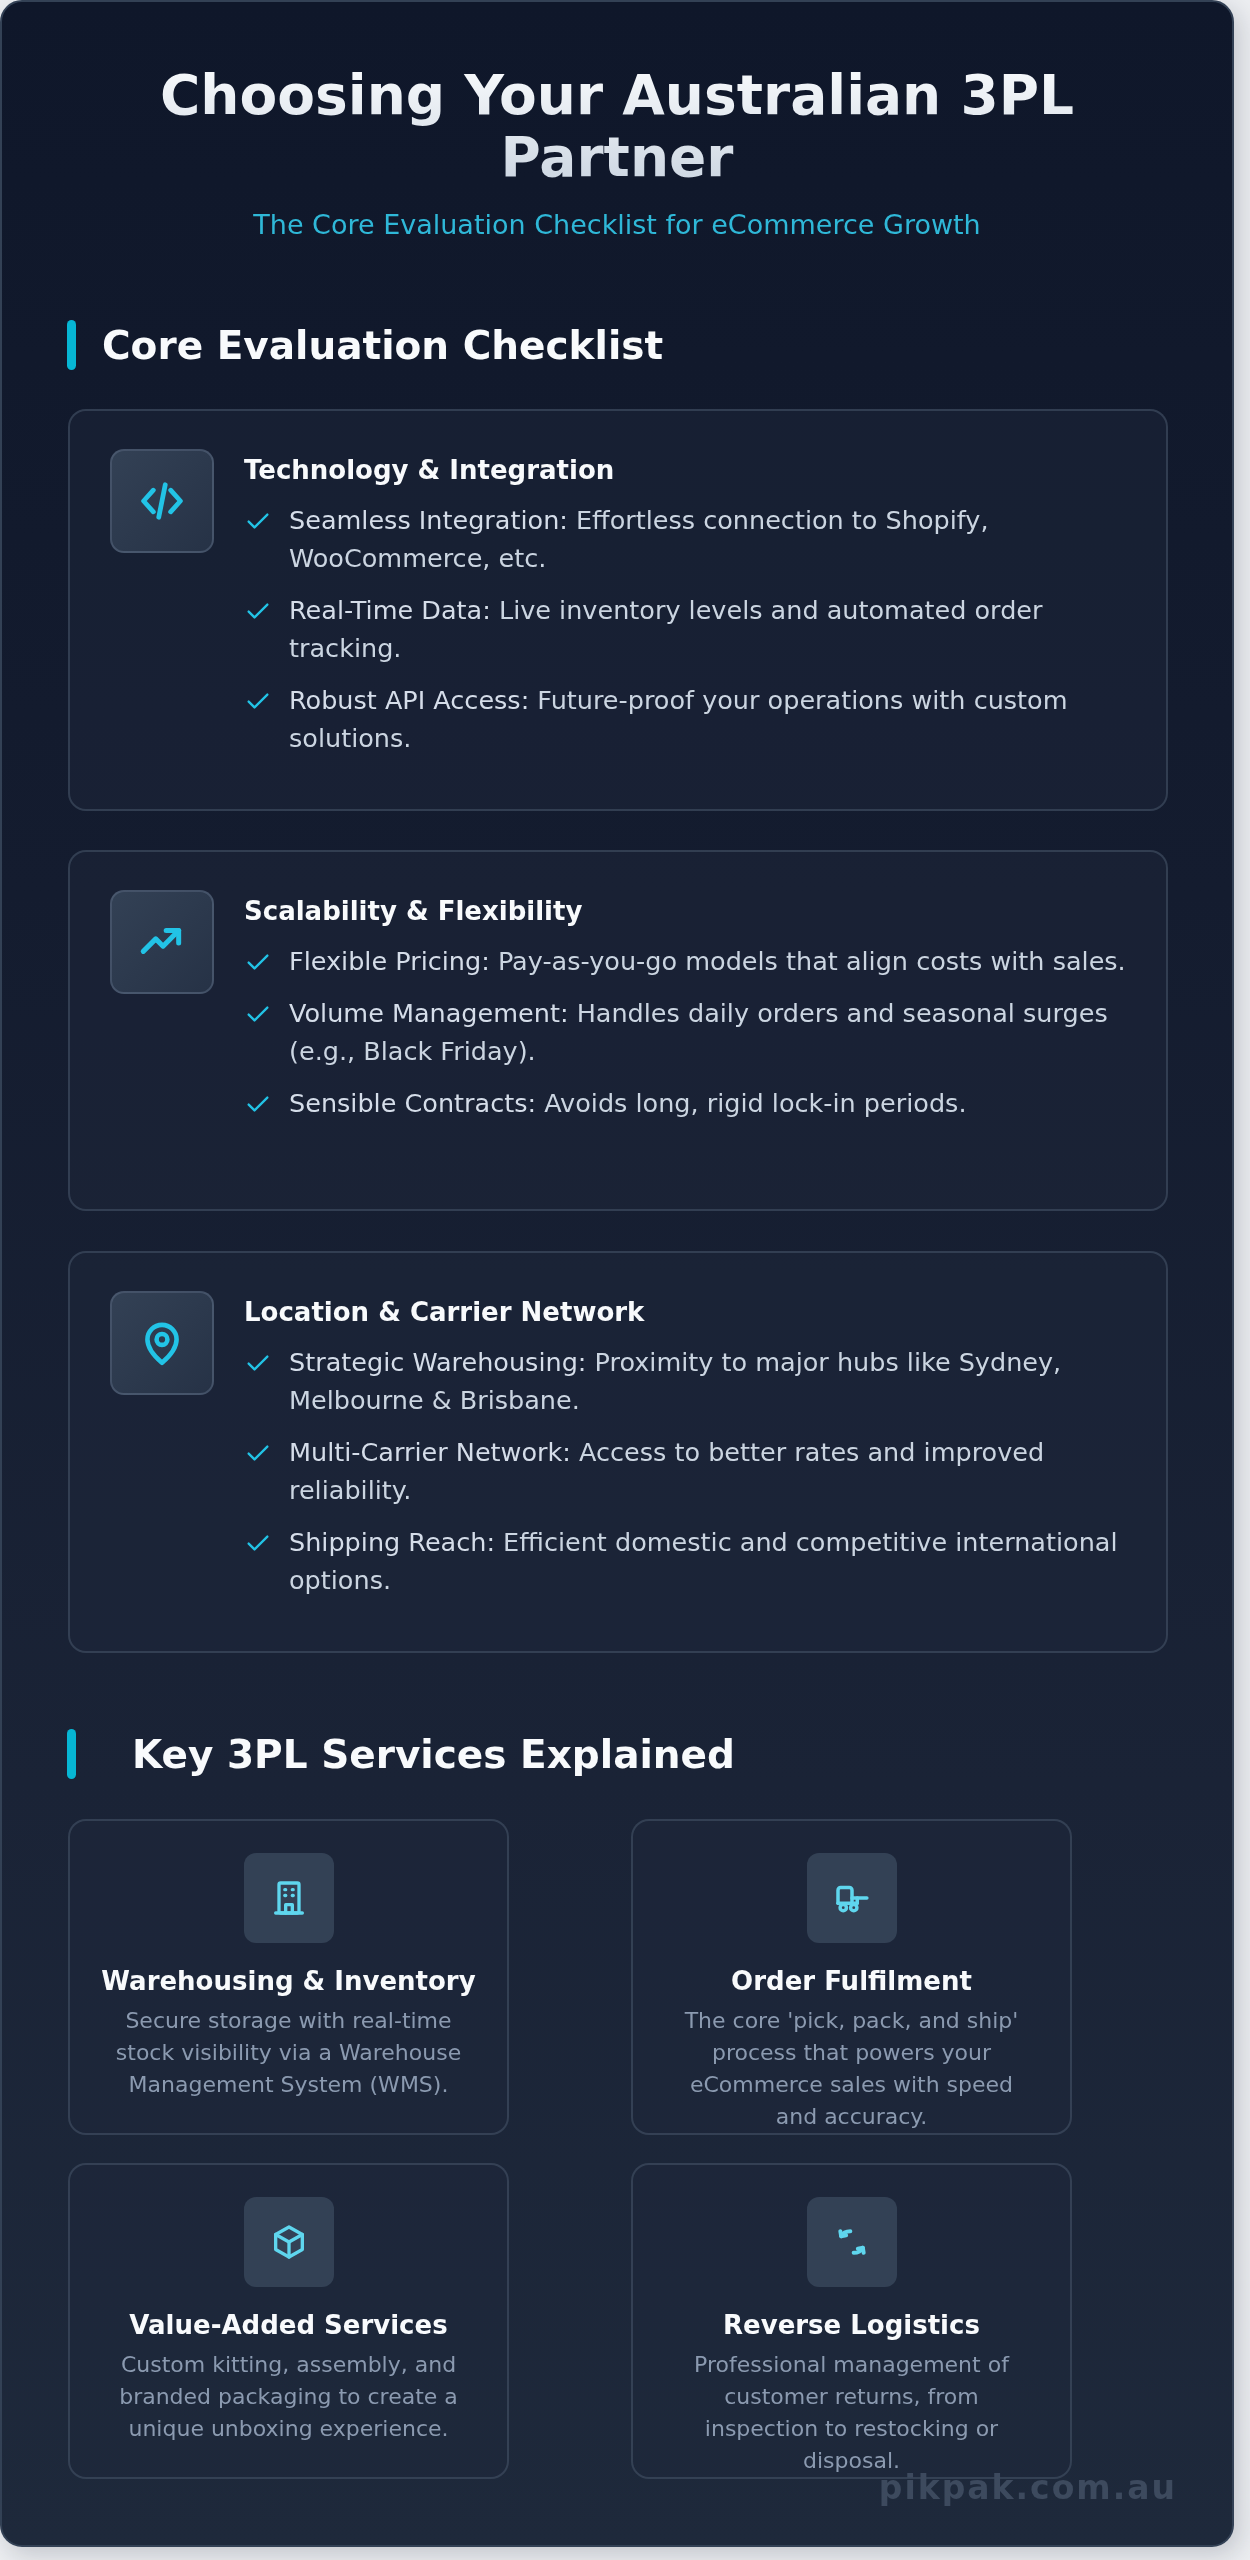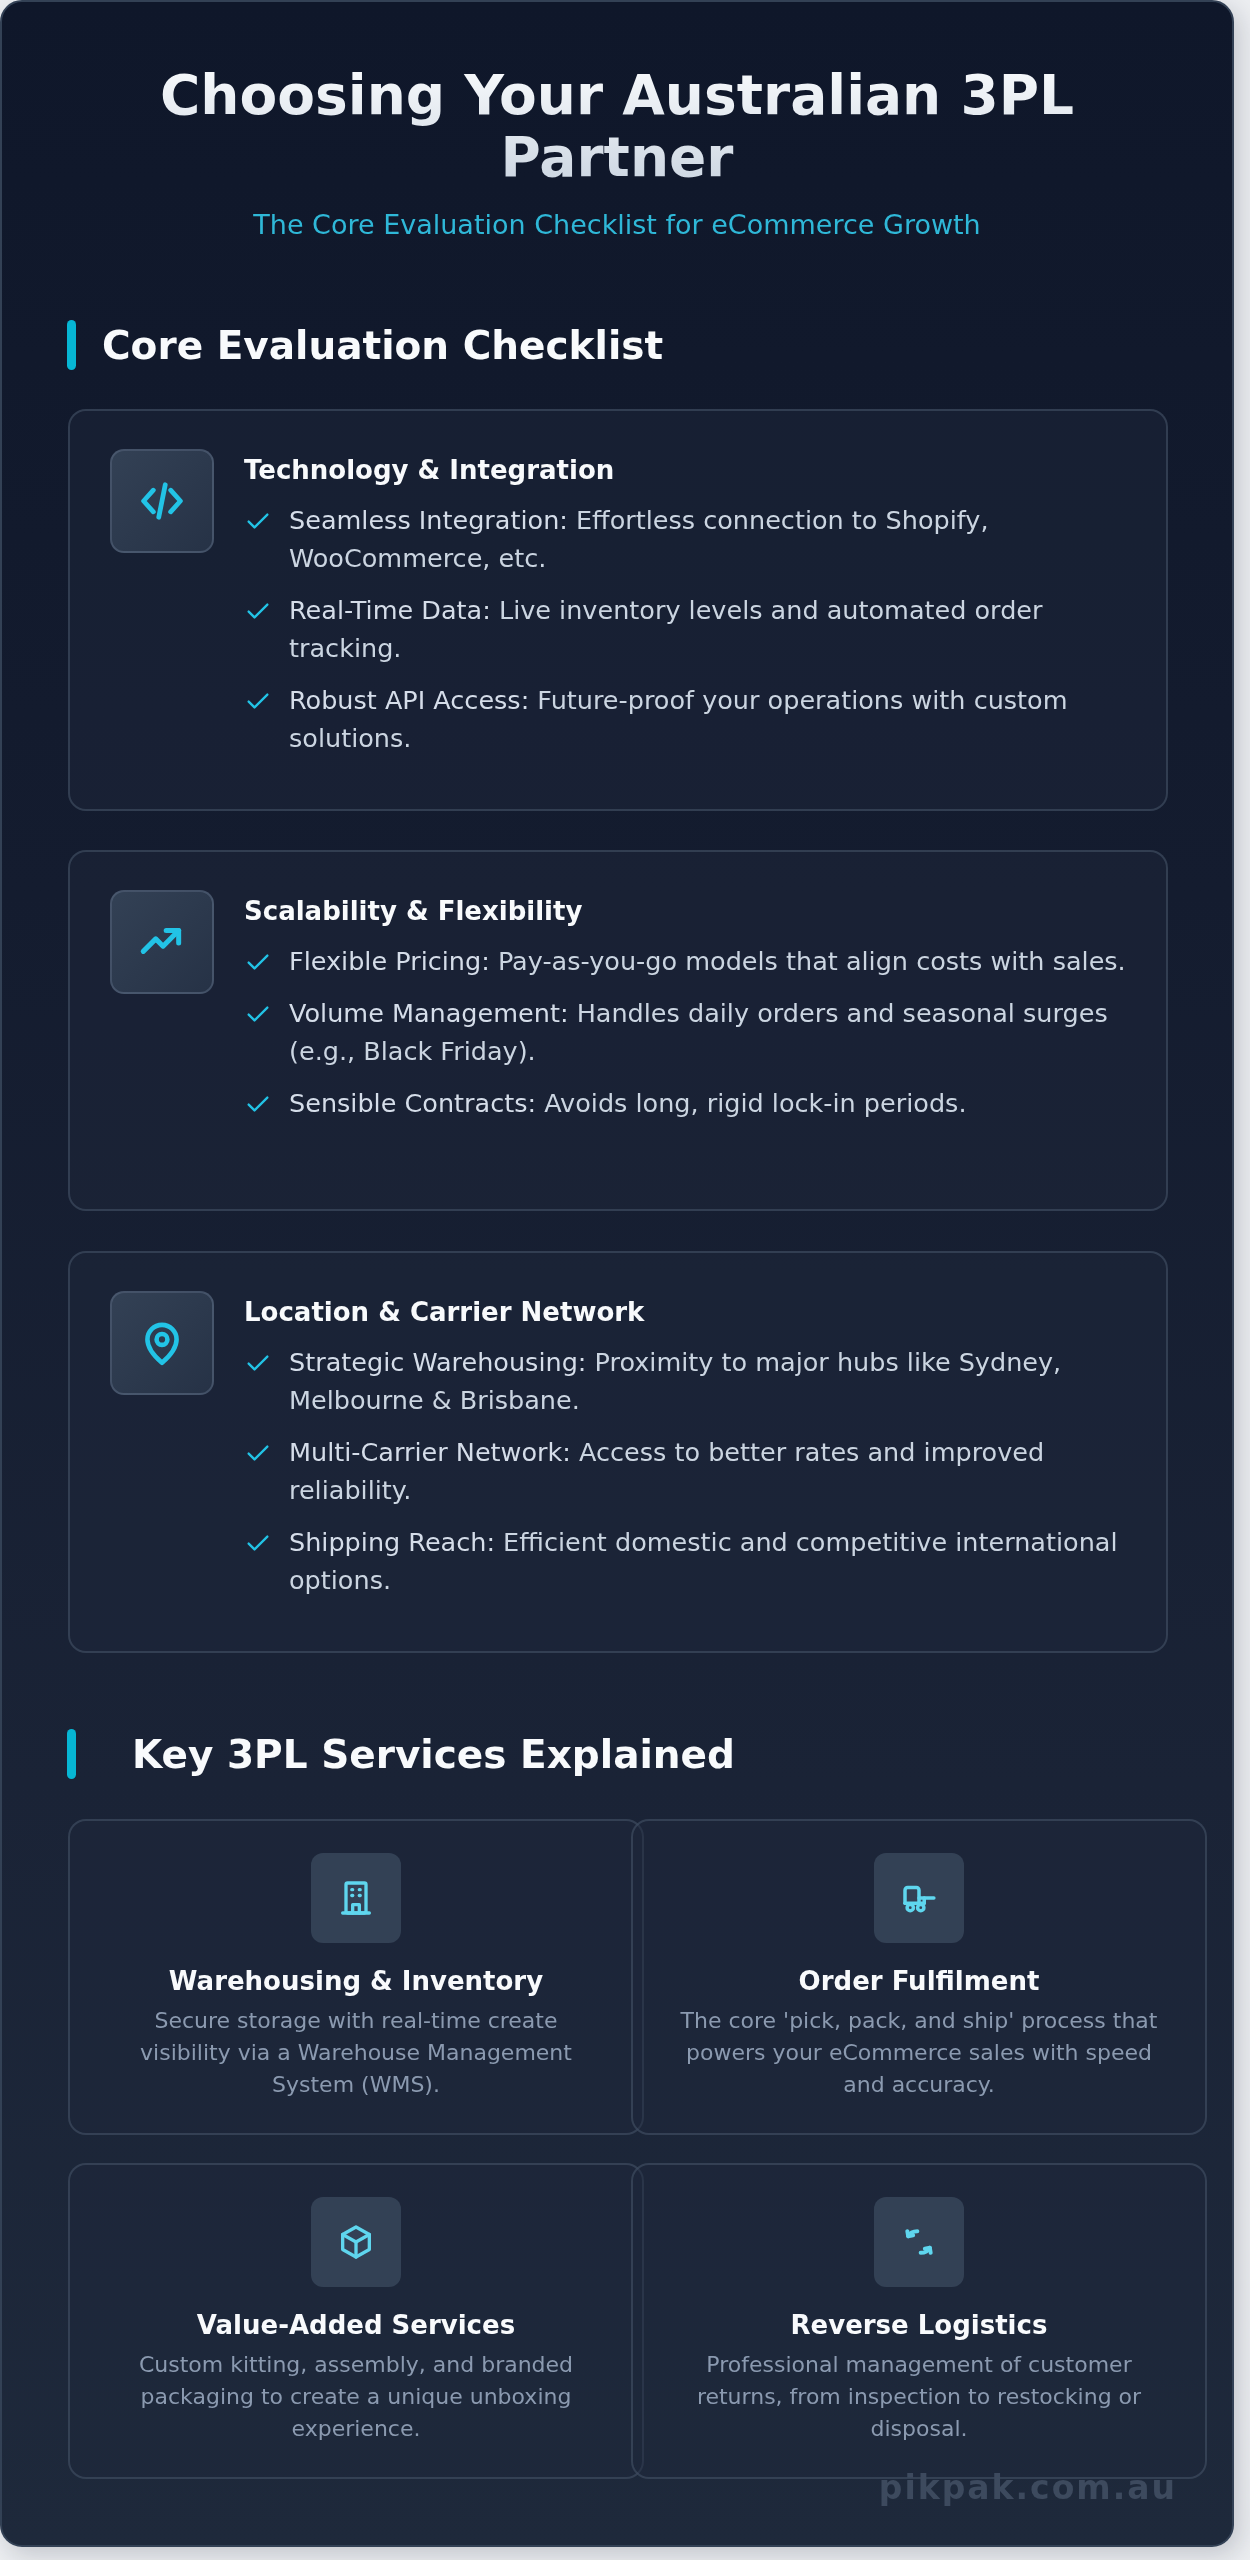--- a/index.html
+++ b/index.html
@@ -50,21 +50,21 @@
     display: flex; align-items: center; justify-content: center;
   }
   .card-body { position: absolute; left: 174px; top: 38px; right: 40px; }
   .card-title { font-size: 26px; font-weight: bold; color: #f8fafc; line-height: 42px; margin-bottom: 10px; }
   .check-list { list-style: none; }
   .check-item { position: relative; padding-left: 45px; font-size: 25.5px; line-height: 38px; color: #cbd5e1; margin-bottom: 14px; }
   .check-item .check { position: absolute; left: 0; top: 6px; width: 28px; height: 28px; }
   .check-item b { color: #d5dde9; font-weight: normal; }
 
   .svc {
-    position: absolute; width: 576px; height: 316px;
+    position: absolute; width: 441px; height: 316px;
     border: 2px solid rgba(71, 85, 105, 0.55);
     border-radius: 18px;
     background: rgba(30, 41, 59, 0.45);
     text-align: center;
   }
   .svc-icon {
     position: absolute; left: 50%; top: 32px; margin-left: -45px;
     width: 90px; height: 90px; border-radius: 12px;
     background: #334155;
     display: flex; align-items: center; justify-content: center;
@@ -201,21 +201,21 @@
         <rect x="6" y="3" width="12" height="18" rx="1"></rect>
           <line x1="4" y1="21" x2="20" y2="21"></line>
         <line x1="9.5" y1="7" x2="10" y2="7"></line>
           <line x1="14" y1="7" x2="14.5" y2="7"></line>
         <line x1="9.5" y1="10.5" x2="10" y2="10.5"></line>
           <line x1="14" y1="10.5" x2="14.5" y2="10.5"></line>
         <path d="M10 21v-5h4v5"></path>
       </svg>
     </div>
     <h4 class="svc-title">Warehousing &amp; Inventory</h4>
-    <p class="svc-desc">Secure storage with real-time create visibility via a Warehouse Management System (WMS).</p>
+    <p class="svc-desc">Secure storage with real-time stock visibility via a Warehouse Management System (WMS).</p>
   </div>
 
   <div class="svc" style="left:629px; top:1817px;">
     <div class="svc-icon">
       <svg width="42" height="42" viewBox="0 0 24 24" fill="none" stroke="#5fd6ee" stroke-width="2" stroke-linecap="round" stroke-linejoin="round">
         <path d="M4 15V7.5A1.5 1.5 0 0 1 5.5 6h5A1.5 1.5 0 0 1 12 7.5V15"></path>
           <line x1="4" y1="15" x2="15" y2="15"></line>
         <line x1="12" y1="12" x2="20.5" y2="12"></line>
           <line x1="15" y1="12" x2="15" y2="15"></line>
         <circle cx="7" cy="17.5" r="1.8"></circle>

